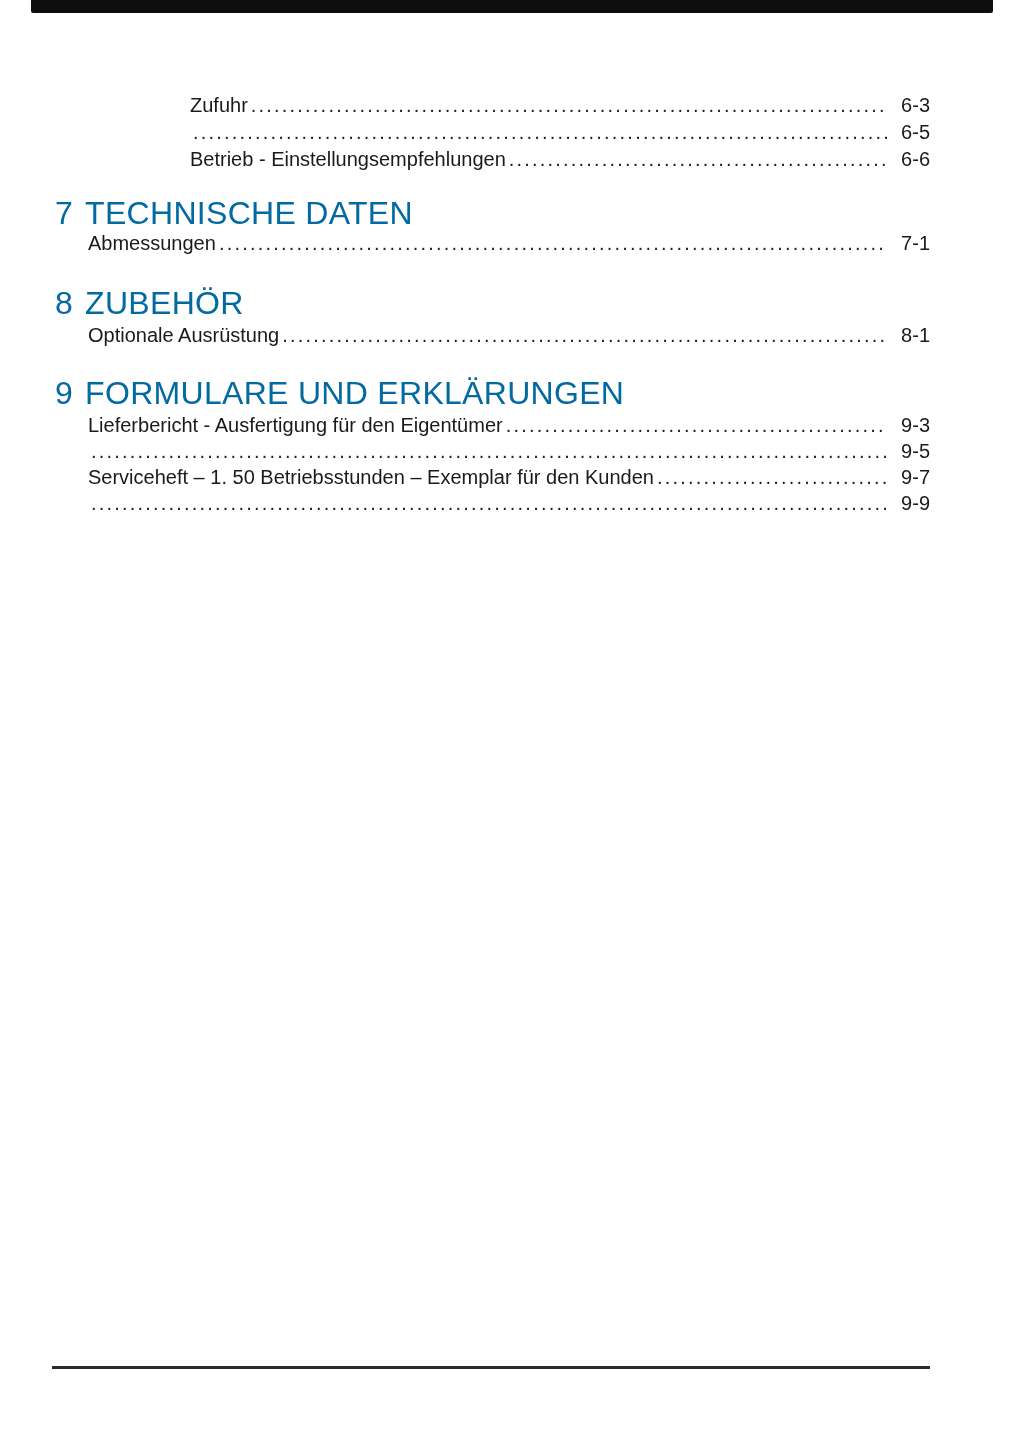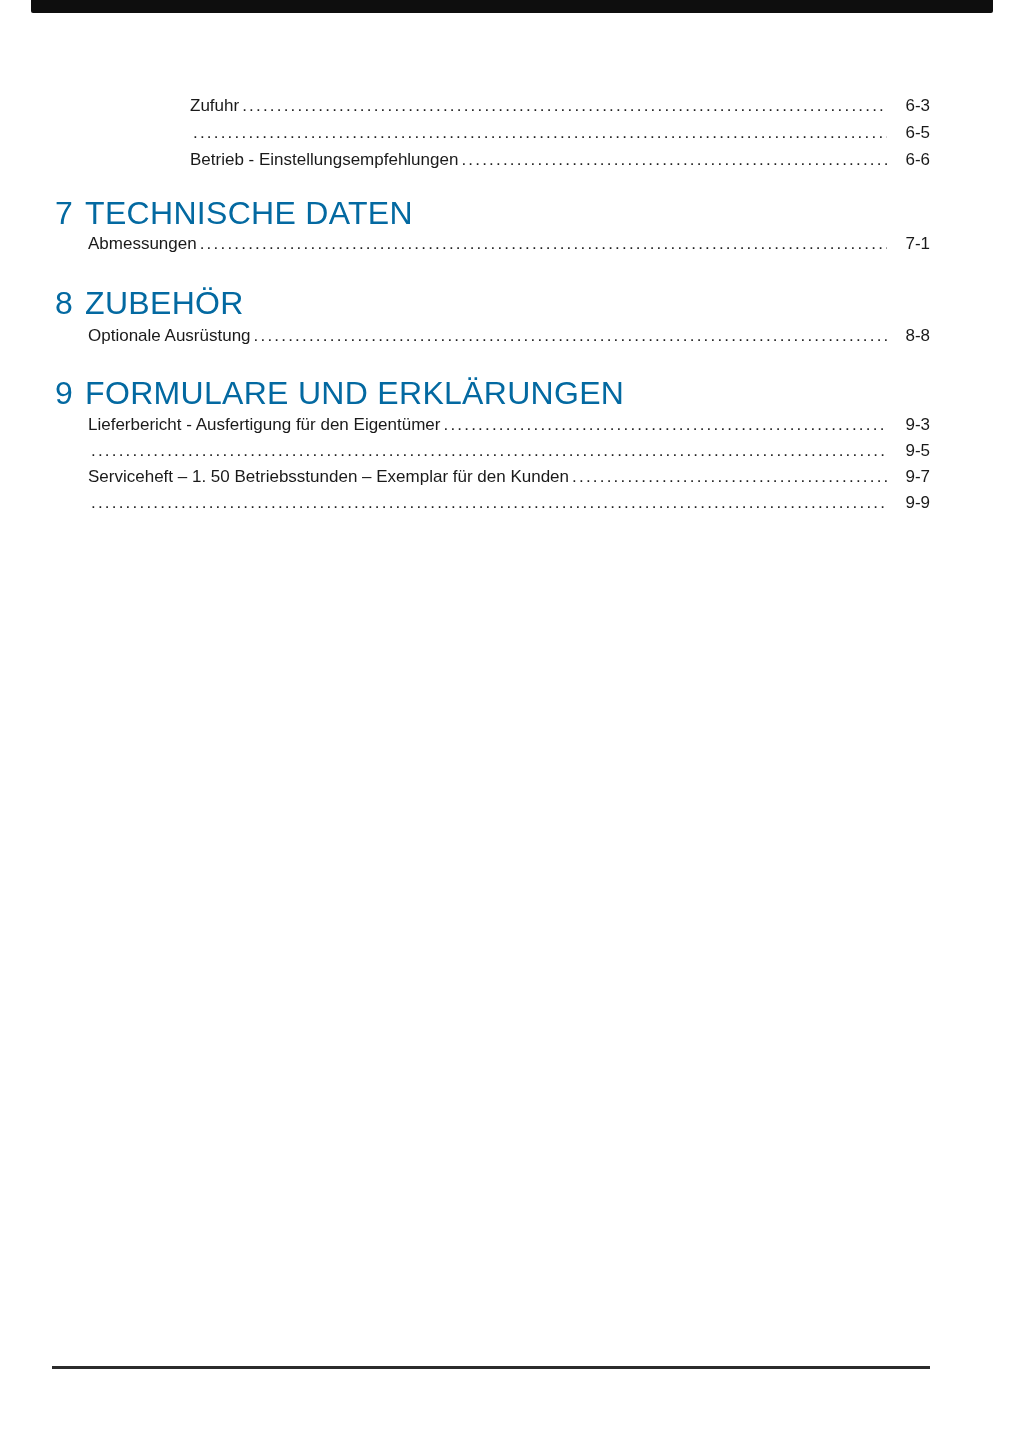--- a/index.html
+++ b/index.html
@@ -31,21 +31,21 @@
     left: 52px;
     width: 878px;
     height: 3px;
     background: #2b2b2b;
   }
 
   .toc-block { position: absolute; }
 
   .toc-row {
     display: flex;
-    font-size: 17px;
+    font-size: 20px;
     line-height: 27px;
     color: #1a1a1a;
     align-items: center;
   }
   .toc-label { white-space: nowrap; flex: 0 0 auto; }
   .toc-dots {
     flex: 1 1 auto;
     overflow: hidden;
     white-space: nowrap;
     letter-spacing: 2.2px;
@@ -112,21 +112,21 @@
   </div>
 </div>
 
 <div class="section-heading" id="heading-8">
   <span class="section-number">8</span><span class="section-title">ZUBEHÖR</span>
 </div>
 <div class="toc-block" id="sec8-items">
   <div class="toc-row">
     <span class="toc-label">Optionale Ausrüstung</span>
     <span class="toc-dots">................................................................................................................................................................</span>
-    <span class="toc-page">8-8</span>
+    <span class="toc-page">8-1</span>
   </div>
 </div>
 
 <div class="section-heading" id="heading-9">
   <span class="section-number">9</span><span class="section-title">FORMULARE UND ERKLÄRUNGEN</span>
 </div>
 <div class="toc-block" id="sec9-items">
   <div class="toc-row">
     <span class="toc-label">Lieferbericht - Ausfertigung für den Eigentümer</span>
     <span class="toc-dots">................................................................................................................................................................</span>

